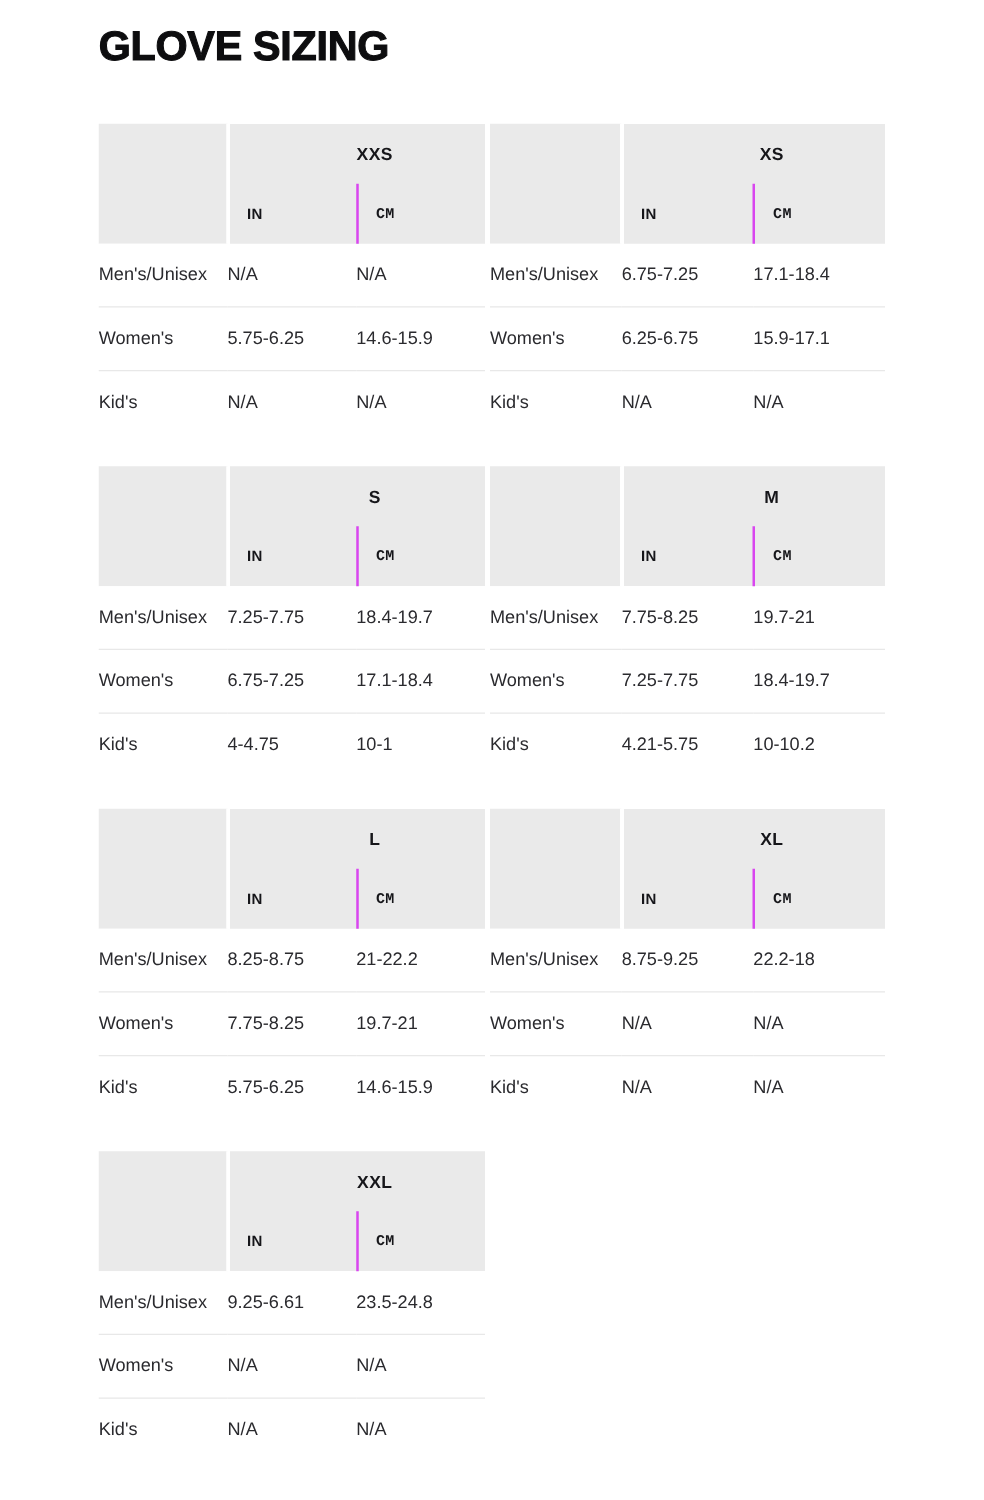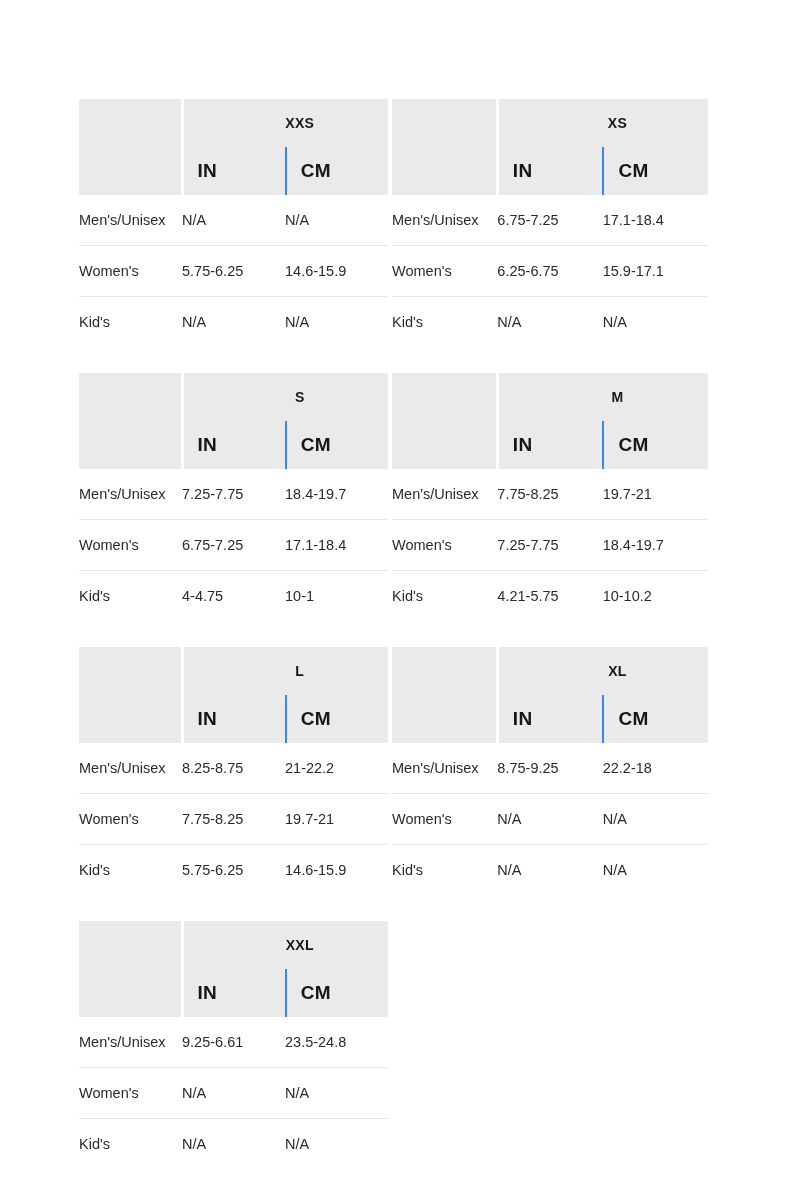--- a/index.html
+++ b/index.html
@@ -103,27 +103,28 @@
     flex: 1;
     display: flex;
     flex-direction: row;
   }
   .unit-cell {
     flex: 1;
     display: flex;
     align-items: center;
     padding-left: 14px;
     box-sizing: border-box;
-    font-size: 19px;
+    font-size: 12px;
     font-weight: bold;
     color: #16161a;
     letter-spacing: 0.3px;
   }
   .unit-cell.cm {
-    border-left: 2px solid #3b82f6;
+    border-left: 2px solid #d946ef;
+    font-family: Liberation Mono, monospace;
   }
 
   
   .size-table tbody tr td {
     height: 50px;
     font-size: 14.5px;
     color: #2a2a2e;
     border-bottom: 1px solid #e8e8e8;
     background: #ffffff;
   }
@@ -131,20 +132,21 @@
     border-bottom: none;
   }
   .cell-label { padding-left: 3px; }
   .cell-val   { padding-left: 14px; }
 </style>
 </head>
 <body>
 
 <div class="page">
 
+  <div class="page-title">GLOVE SIZING</div>
 
   <div class="grid">
 
     <div class="block-row">
       <div class="table-block left">
         <table class="size-table">
           <thead>
             <tr>
               <th class="hdr-blank"></th>
               <th class="hdr-group" colspan="2">

